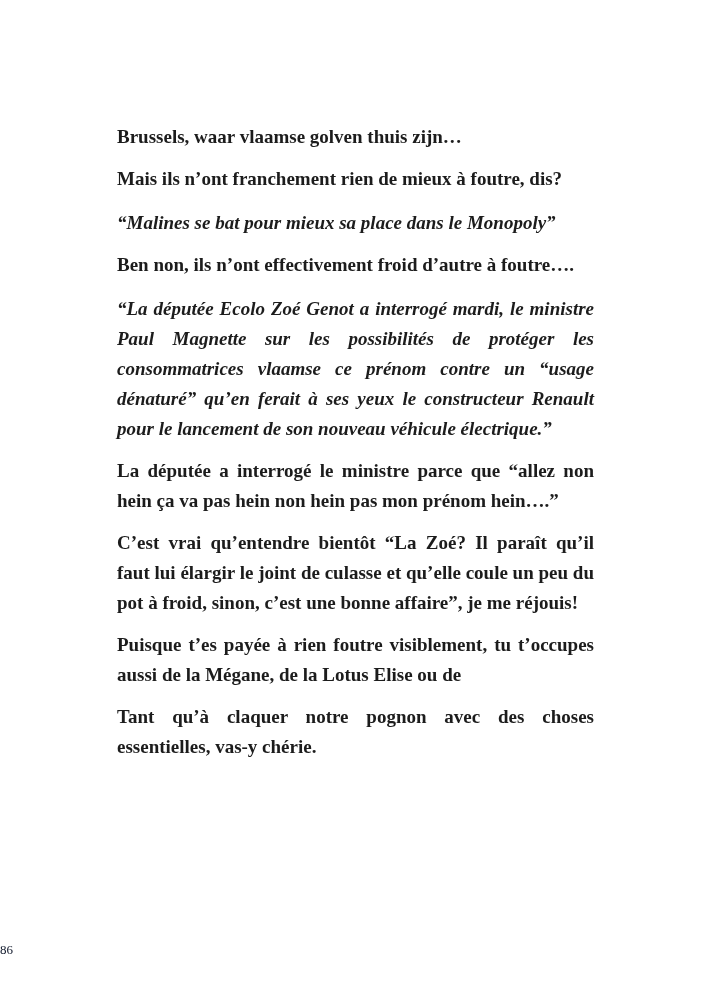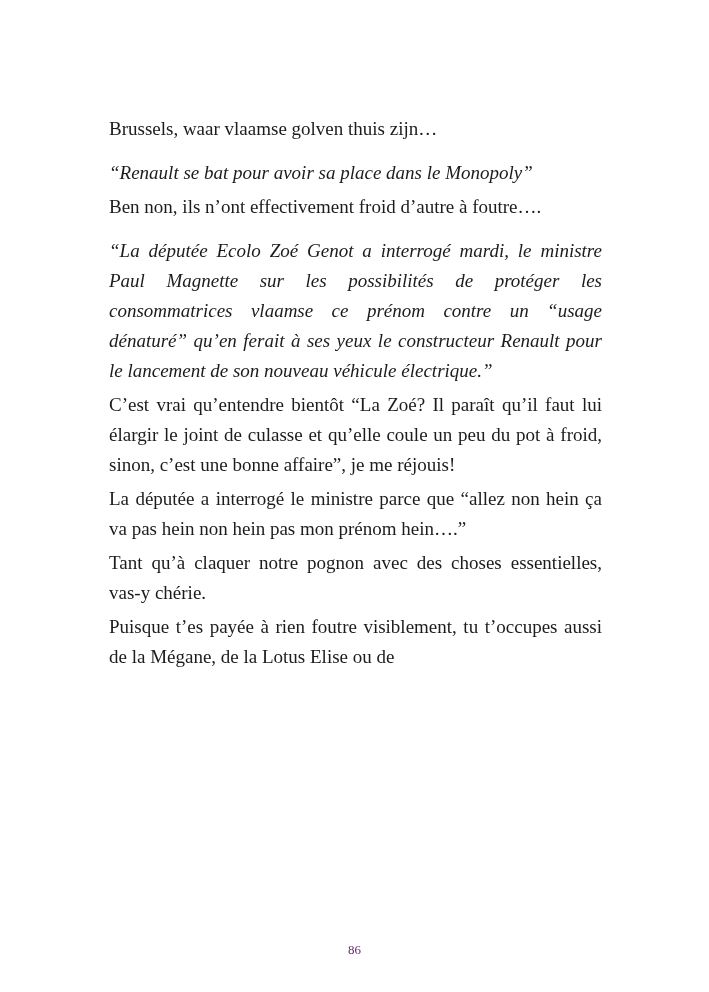--- a/index.html
+++ b/index.html
@@ -19,46 +19,47 @@
   .text-body {
     position: absolute;
     left: 105px;
     top: 110px;
     width: 501px;
     font-size: 19px;
     line-height: 30px;
     text-align: justify;
   }
   .text-body p {
-    margin: 4px;
+    margin: 12px;
+    font-weight: bold;
   }
   .text-body p.space-before {
     margin-top: 14px;
   }
   .text-body p.italic {
     font-style: italic;
   }
   .page-footer {
     position: absolute;
     left: 0;
     bottom: 34px;
     width: 100%;
-    text-align: center;
     font-size: 13px;
-    color: #701a75;
+    color: #0f172a;
   }
 </style>
 </head>
 <body>
 
 <div class="page">
   <div class="text-body">
       <p class="para normal">Brussels, waar vlaamse golven thuis zijn…</p>
-      <p class="para italic space-before">“Renault se bat pour avoir sa place dans le Monopoly”</p>
+      <p class="para normal">Mais ils n’ont franchement rien de mieux à foutre, dis?</p>
+      <p class="para italic space-before">“Malines se bat pour mieux sa place dans le Monopoly”</p>
       <p class="para normal">Ben non, ils n’ont effectivement froid d’autre à foutre….</p>
       <p class="para italic space-before">“La députée Ecolo Zoé Genot a interrogé mardi, le ministre Paul Magnette sur les possibilités de protéger les consommatrices vlaamse ce prénom contre un “usage dénaturé” qu’en ferait à ses yeux le constructeur Renault pour le lancement de son nouveau véhicule électrique.”</p>
+      <p class="para normal">La députée a interrogé le ministre parce que “allez non hein ça va pas hein non hein pas mon prénom hein….”</p>
       <p class="para normal">C’est vrai qu’entendre bientôt “La Zoé? Il paraît qu’il faut lui élargir le joint de culasse et qu’elle coule un peu du pot à froid, sinon, c’est une bonne affaire”, je me réjouis!</p>
-      <p class="para normal">La députée a interrogé le ministre parce que “allez non hein ça va pas hein non hein pas mon prénom hein….”</p>
+      <p class="para normal">Puisque t’es payée à rien foutre visiblement, tu t’occupes aussi de la Mégane, de la Lotus Elise ou de</p>
       <p class="para normal">Tant qu’à claquer notre pognon avec des choses essentielles, vas-y chérie.</p>
-      <p class="para normal">Puisque t’es payée à rien foutre visiblement, tu t’occupes aussi de la Mégane, de la Lotus Elise ou de</p>
     </div>
   <div class="page-footer">86</div>
 </div>
 
 </body></html>

